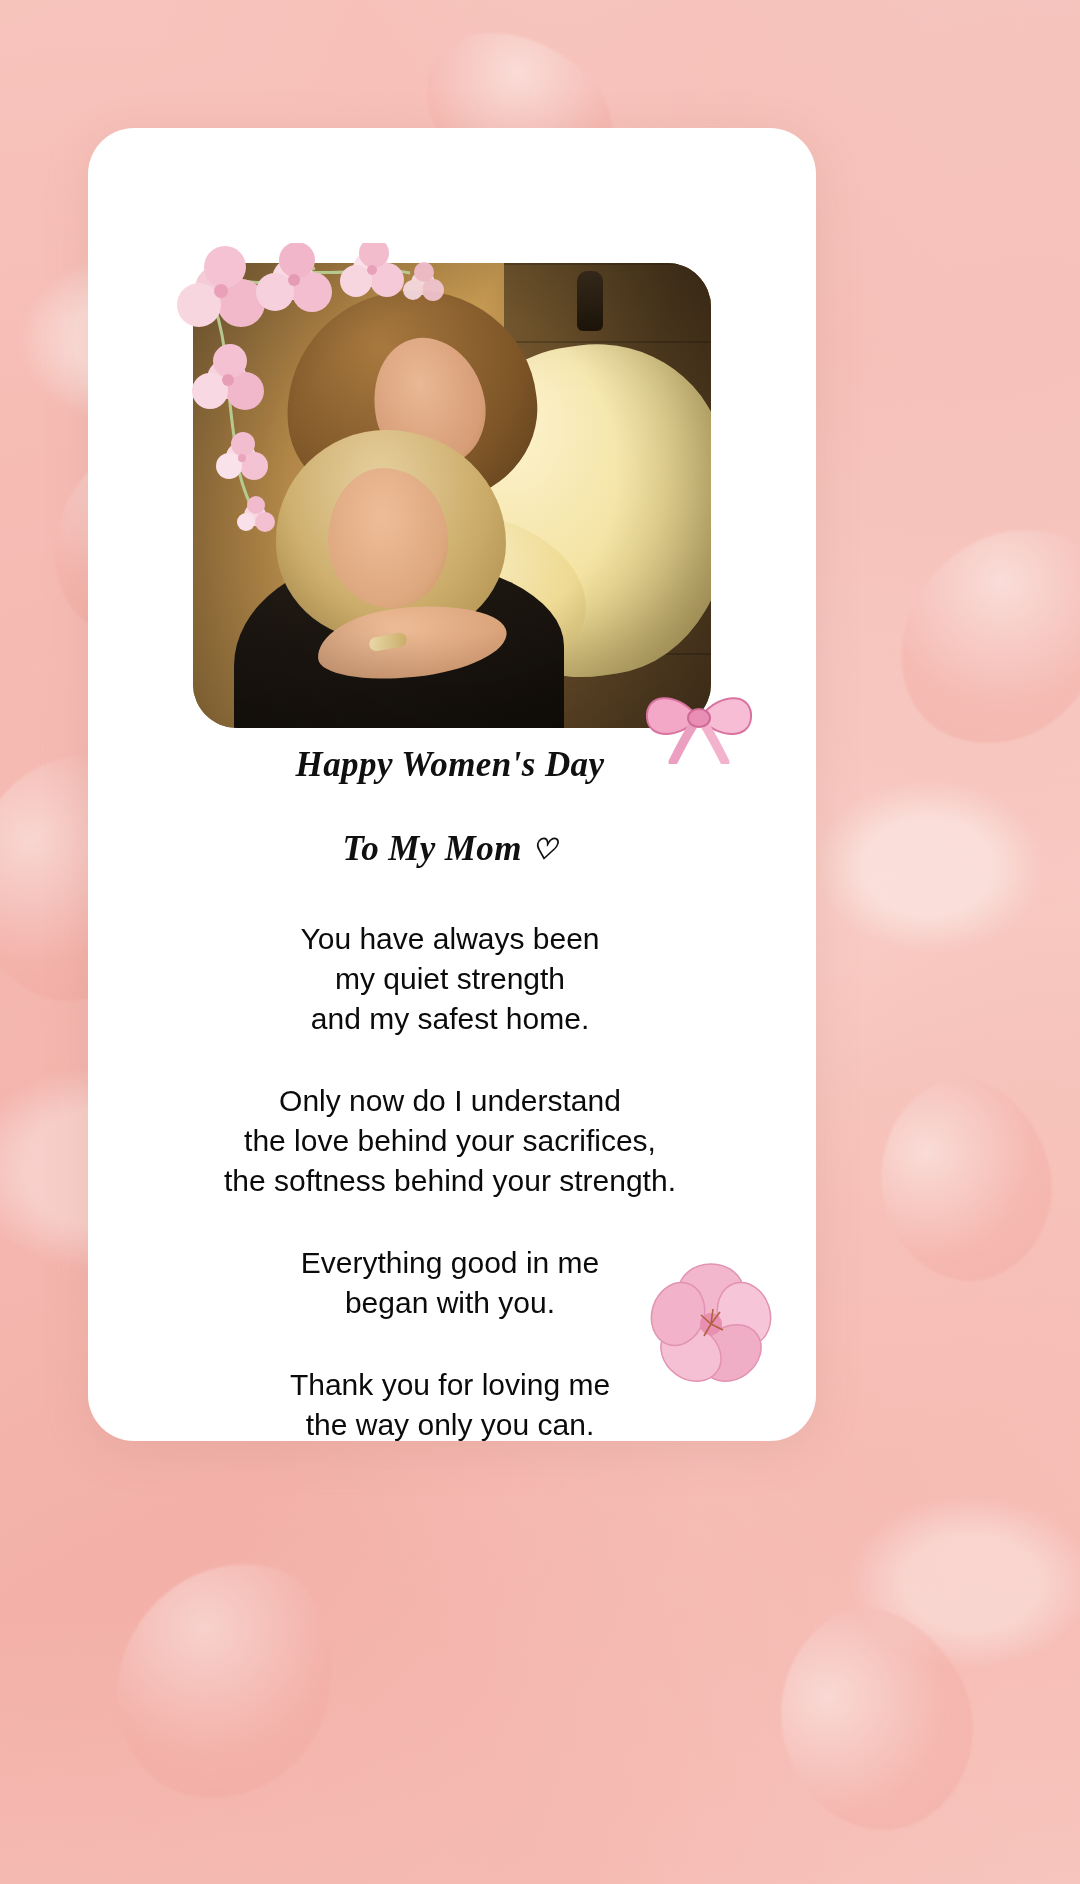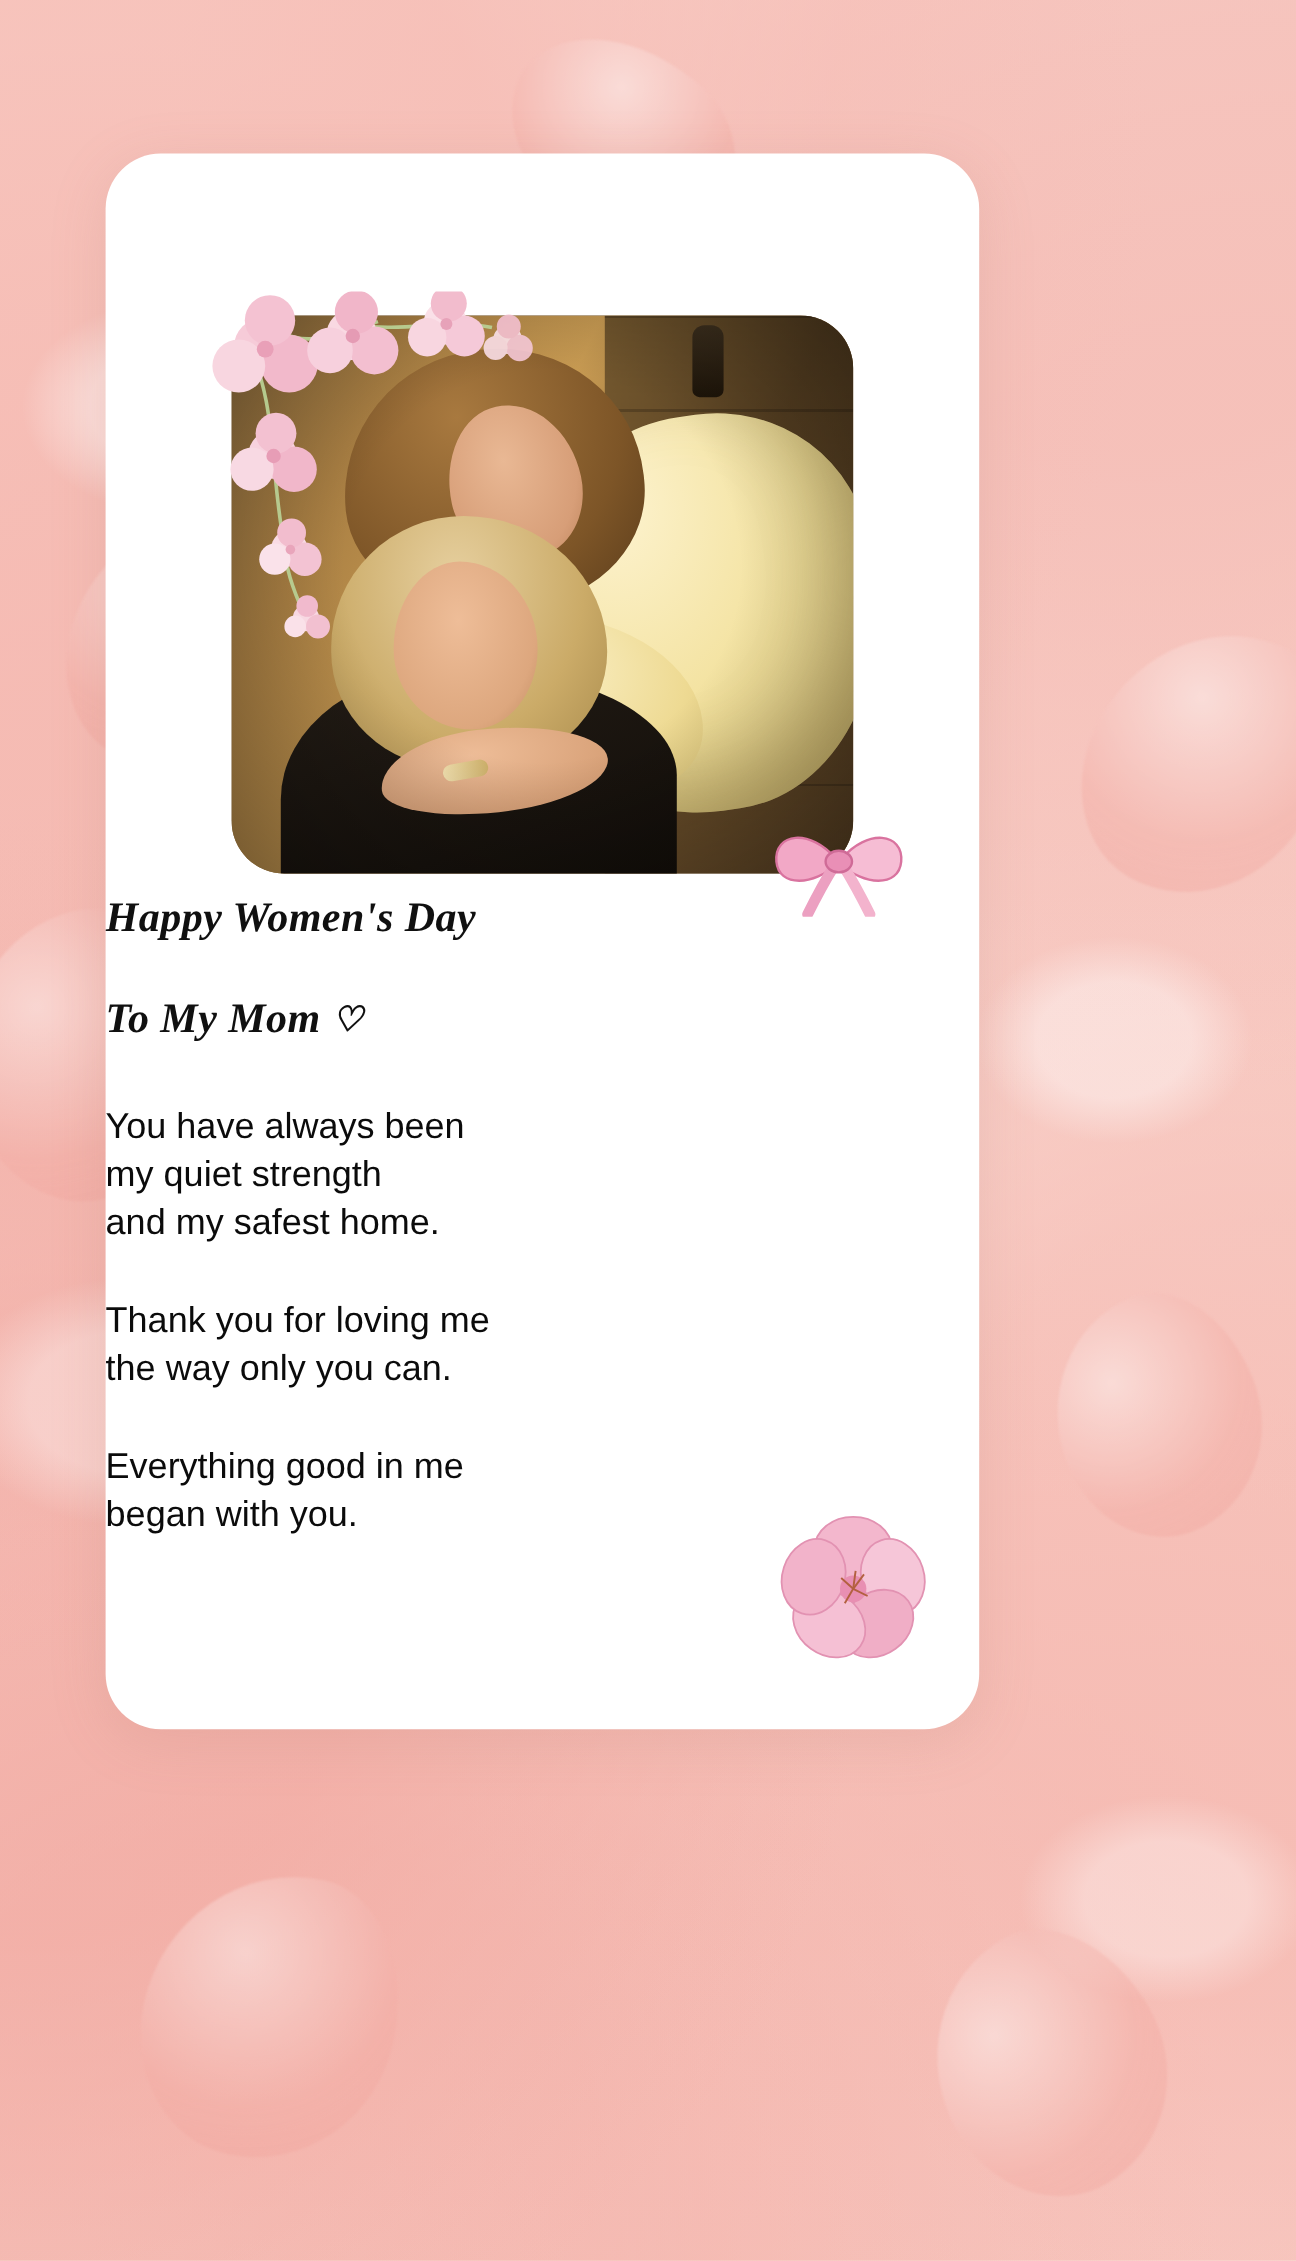--- a/index.html
+++ b/index.html
@@ -197,20 +197,21 @@
     height: 130px;
     pointer-events: none;
   }
 
   
   .text-block {
     position: absolute;
     left: 0;
     right: 4px;
     top: 617px;
+    text-align: center;
     color: #101010;
   }
   .heading {
     font-family: "Liberation Serif", serif;
     font-weight: bold;
     font-style: italic;
     font-size: 35px;
     letter-spacing: 0.4px;
     margin: 0 0 44px 0;
   }
@@ -330,22 +331,23 @@
     </div>
 
     <div class="text-block">
       <p class="heading">Happy Women's Day</p>
       <p class="heading second">
         <span>To My Mom</span>
         <span class="heart">♡</span>
       </p>
 
       <p class="stanza">You have always been<br>my quiet strength<br>and my safest home.</p>
+      <p class="stanza">Only now do I understand<br>the love behind your sacrifices,<br>the softness behind your strength.</p>
+      <p class="stanza">Everything good in me<br>began with you.</p>
       <p class="stanza">Thank you for loving me<br>the way only you can.</p>
-      <p class="stanza">Everything good in me<br>began with you.</p>
 
     </div>
 
     <svg class="corner-flower" viewBox="0 0 130 130">
       <g transform="translate(65,65)">
         <ellipse rx="32" ry="26" cx="0" cy="-34" fill="#f3b7cd" stroke="#e292b2" stroke-width="1.5"></ellipse>
         <ellipse rx="32" ry="26" cx="33" cy="-10" fill="#f6c6d8" stroke="#e292b2" stroke-width="1.5" transform="rotate(72 33 -10)"></ellipse>
         <ellipse rx="32" ry="26" cx="20" cy="29" fill="#f0aec6" stroke="#e292b2" stroke-width="1.5" transform="rotate(144 20 29)"></ellipse>
         <ellipse rx="32" ry="26" cx="-20" cy="29" fill="#f5c0d4" stroke="#e292b2" stroke-width="1.5" transform="rotate(216 -20 29)"></ellipse>
         <ellipse rx="32" ry="26" cx="-33" cy="-10" fill="#f2b3ca" stroke="#e292b2" stroke-width="1.5" transform="rotate(288 -33 -10)"></ellipse>

